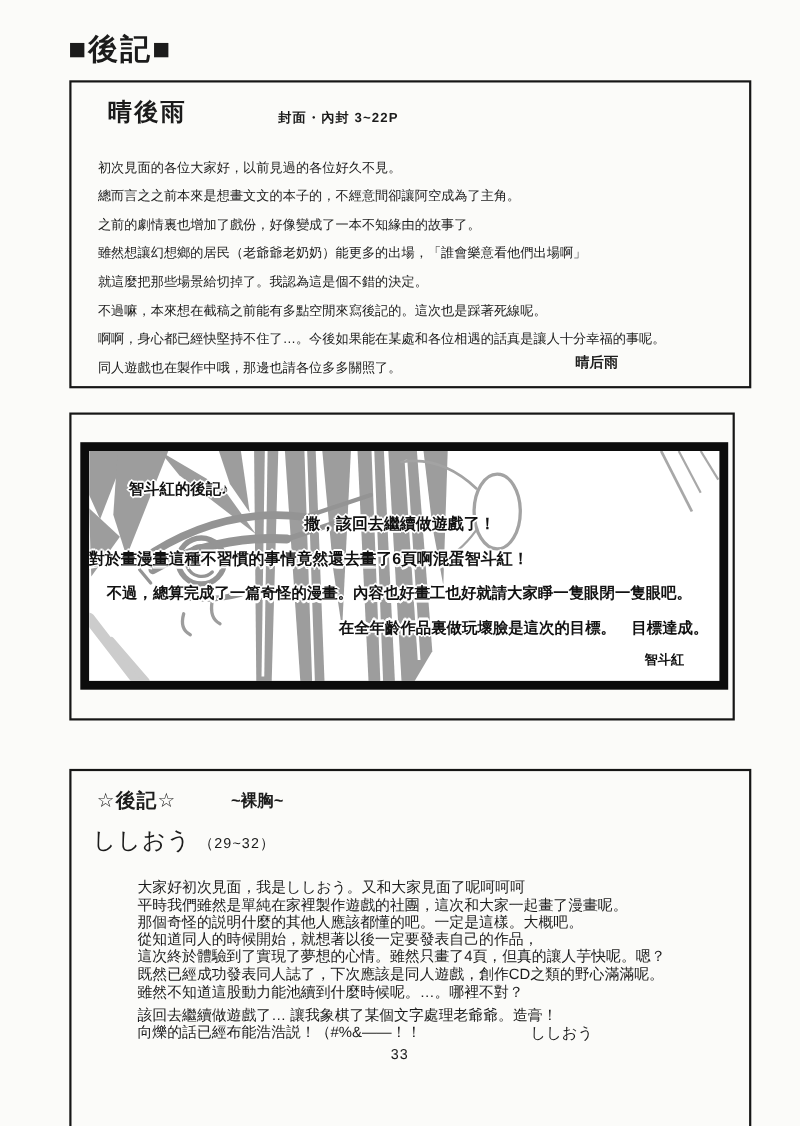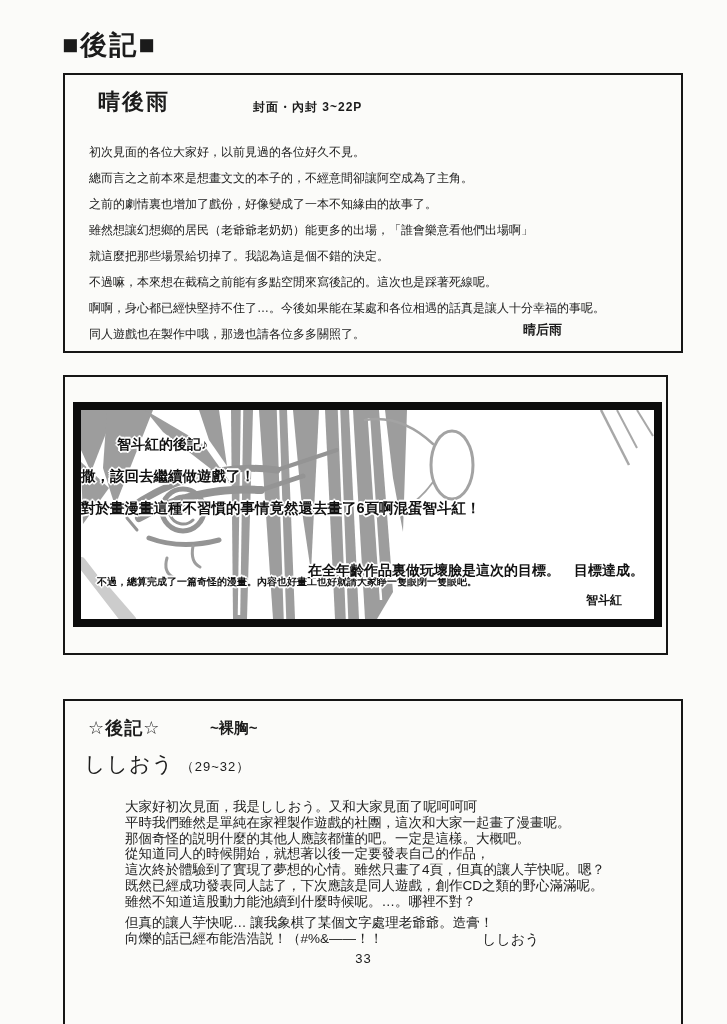--- a/index.html
+++ b/index.html
@@ -29,23 +29,23 @@
     border:8px solid #0c0c0c;box-sizing:border-box;background:#ffffff;overflow:hidden;
   }
   .frame svg{position:absolute;left:0;top:0;}
   .c-text{
     position:absolute;font-weight:bold;white-space:nowrap;color:#111;
     text-shadow:-1px -1px 0 #fff,1px -1px 0 #fff,-1px 1px 0 #fff,1px 1px 0 #fff,
                 -2px 0 0 #fff,2px 0 0 #fff,0 2px 0 #fff,0 -2px 0 #fff;
   }
   .c-label{left:36px;top:26px;font-size:14px;}
   .c-row{left:0;width:573px;box-sizing:border-box;}
-  .c-line1{top:57px;text-align:left;padding-right:8px;font-size:14.5px;}
+  .c-line1{top:57px;text-align:center;padding-right:8px;font-size:14.5px;}
   .c-line2{top:89px;padding-right:6px;font-size:14.5px;}
-  .c-line3{left:16px;top:121px;font-size:10px;margin-top:44px;}
+  .c-line3{left:16px;top:121px;font-size:14px;}
   .c-line4{top:152px;text-align:right;padding-right:10px;font-size:14px;}
   .c-sign{top:182px;text-align:right;padding-right:32px;font-size:12px;}
 
   
   .s3-header{position:absolute;left:23px;top:15px;font-size:18px;font-weight:bold;letter-spacing:1px;}
   .s3-sub{position:absolute;left:145px;top:18px;font-size:15px;font-weight:bold;}
   .s3-author{position:absolute;left:19px;top:49px;font-size:21px;letter-spacing:1px;}
   .s3-authnote{font-size:13px;letter-spacing:1px;}
   .s3-body{position:absolute;left:60px;top:98px;font-size:13.5px;line-height:15.8px;font-weight:500;white-space:nowrap;}
   .s3-body2{position:absolute;left:60px;top:214px;font-size:13.5px;line-height:15.8px;font-weight:500;white-space:nowrap;}
@@ -157,21 +157,21 @@
     <div class="s3-body">
       <div>大家好初次見面，我是ししおう。又和大家見面了呢呵呵呵</div>
       <div>平時我們雖然是單純在家裡製作遊戲的社團，這次和大家一起畫了漫畫呢。</div>
       <div>那個奇怪的説明什麼的其他人應該都懂的吧。一定是這樣。大概吧。</div>
       <div>從知道同人的時候開始，就想著以後一定要發表自己的作品，</div>
       <div>這次終於體驗到了實現了夢想的心情。雖然只畫了4頁，但真的讓人芋快呢。嗯？</div>
       <div>既然已經成功發表同人誌了，下次應該是同人遊戲，創作CD之類的野心滿滿呢。</div>
       <div>雖然不知道這股動力能池續到什麼時候呢。…。哪裡不對？</div>
     </div>
     <div class="s3-body2">
-      <div>但真的讓人芋快呢… 讓我象棋了某個文字處理老爺爺。造膏！</div>
+      <div>該回去繼續做遊戲了… 讓我象棋了某個文字處理老爺爺。造膏！</div>
       <div>向爍的話已經布能浩浩説！（#%&amp;——！！</div>
     </div>
     <div class="s3-sign">ししおう</div>
   </div>
 
   <div class="page-number">33</div>
 
 </div>
 
 </body></html>

